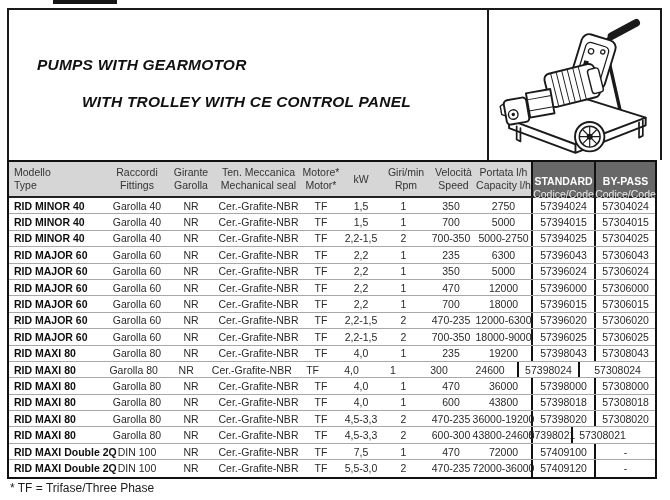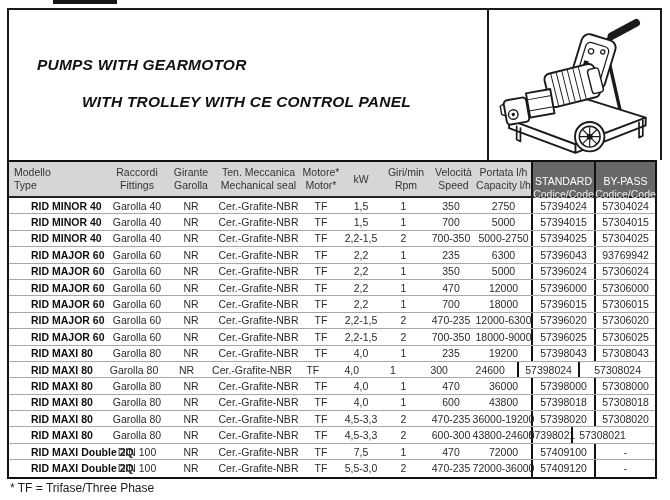--- a/index.html
+++ b/index.html
@@ -37,30 +37,30 @@
   }
   .hdr { display:flex; height:36px; background:#d6d6d6; border-bottom:2px solid #222; }
   .hcell {
     display:flex; flex-direction:column; justify-content:center; align-items:center;
     font-size:10.5px; color:#333; line-height:13px; text-align:center;
   }
   .hcell.model { align-items:flex-start; padding-left:5px; }
   .hcell.dark { background:#686868; border-left:2px solid #111; }
   .hcell .h1 { white-space:nowrap; }
   .hcell .h2 { white-space:nowrap; }
-  .hcell.dark .h1 { color:#ffffff; font-weight:normal;margin-top:17px; }
+  .hcell.dark .h1 { color:#ffffff; font-weight:bold;margin-top:17px; }
   .hcell.dark .h2 { color:#e9e9e9; }
   .tbody { display:flex; flex-direction:column; }
   .row { display:flex; height:16.4px; border-bottom:1px solid #a8a8a8; background:#fff; }
   .row:last-child { border-bottom:none; }
   .cell {
     display:flex; align-items:center; justify-content:center;
     font-size:10.5px; color:#2a2a2a; white-space:nowrap;
   }
-  .cell.model { justify-content:flex-start; padding-left:22px; font-weight:bold; color:#0e0e0e; }
+  .cell.model { justify-content:flex-start; padding-left:5px; font-weight:bold; color:#0e0e0e; }
   .cell.darkcol { border-left:2px solid #111; font-weight:500; }
 
   .footnote { position:absolute; left:10px; top:481px; font-size:12px; color:#1c1c1c; }
 </style>
 </head>
 <body>
 
 <div class="top-artifact"></div>
 
 <div class="upper-frame">
@@ -205,21 +205,21 @@
         <div class="cell model" style="width: 99px;">RID MAJOR 60</div>
         <div class="cell" style="width: 58px;">Garolla 60</div>
         <div class="cell" style="width: 50px;">NR</div>
         <div class="cell" style="width: 85px;">Cer.-Grafite-NBR</div>
         <div class="cell" style="width: 40px;">TF</div>
         <div class="cell" style="width: 40px;">2,2</div>
         <div class="cell" style="width: 45px;">1</div>
         <div class="cell" style="width: 50px;">235</div>
         <div class="cell" style="width: 55px;">6300</div>
         <div class="cell darkcol" style="width: 63px;">57396043</div>
-        <div class="cell darkcol" style="width: 61px;">93769942</div>
+        <div class="cell darkcol" style="width: 61px;">57306043</div>
       </div>
       <div class="row">
         <div class="cell model" style="width: 99px;">RID MAJOR 60</div>
         <div class="cell" style="width: 58px;">Garolla 60</div>
         <div class="cell" style="width: 50px;">NR</div>
         <div class="cell" style="width: 85px;">Cer.-Grafite-NBR</div>
         <div class="cell" style="width: 40px;">TF</div>
         <div class="cell" style="width: 40px;">2,2</div>
         <div class="cell" style="width: 45px;">1</div>
         <div class="cell" style="width: 50px;">350</div>

